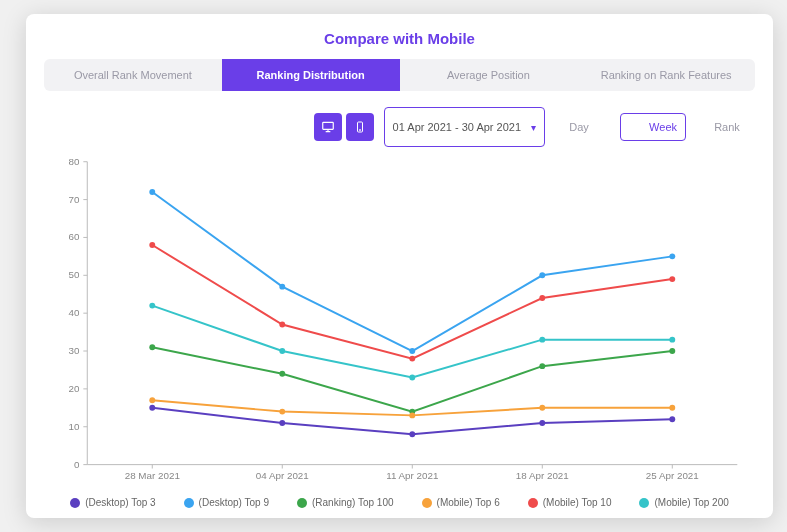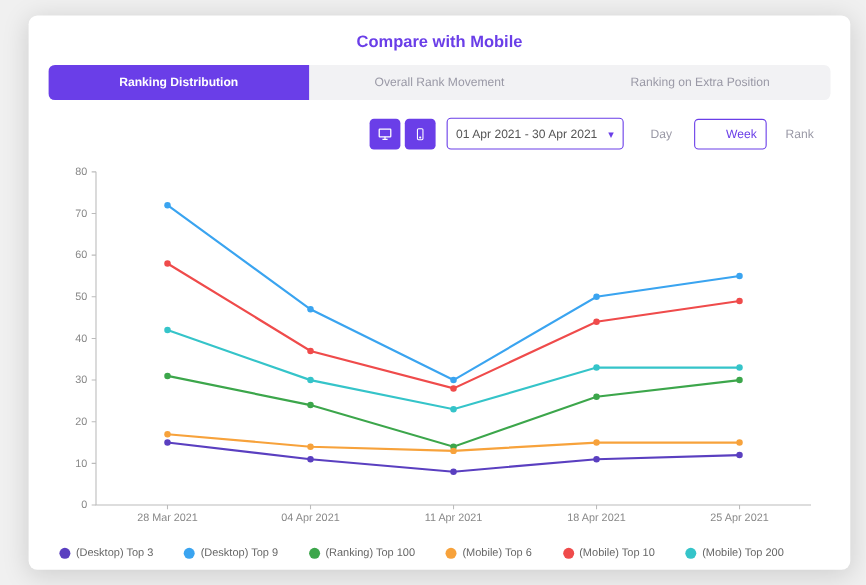--- a/index.html
+++ b/index.html
@@ -11,46 +11,47 @@
   }
   .title { text-align: center; font-size: 15px; font-weight: 700; color: #6a3ee8; margin-bottom: 12px; }
   .tabs { display: flex; background: #f2f2f4; border-radius: 6px; overflow: hidden; margin-bottom: 10px; }
   .tab { flex: 1; text-align: center; font-size: 11px; color: #9a99a6; padding: 10px 4px; cursor: pointer; }
   .tab.active { background: #6a3ee8; color: #fff; font-weight: 600; }
   .controls { display: flex; justify-content: flex-end; align-items: center; gap: 10px; margin: 6px 4px 6px; }
   .dev-toggle { display: flex; gap: 4px; }
   .dev-btn { width: 28px; height: 28px; border-radius: 4px; display: flex; align-items: center; justify-content: center; cursor: pointer; }
   .dev-btn.active { background: #6a3ee8; color: #fff; }
   .dev-btn.inactive { background: #6a3ee8; color: #fff; }
-  .date-select { border: 1px solid #6a3ee8; border-radius: 4px; height: 29px; display: flex; align-items: center; padding: 0 8px; font-size: 11px; color: #555; cursor: pointer; gap: 10px; }
+  .date-select { border: 1px solid #6a3ee8; border-radius: 4px; height: 40px; display: flex; align-items: center; padding: 0 8px; font-size: 11px; color: #555; cursor: pointer; gap: 10px; }
   .date-select .chev { font-size: 10px; color: #6a3ee8; }
-  .period { display: flex; gap: 6px; }
+  .period { display: flex; gap: 17px; }
   .pbtn { border: 1px solid transparent; border-radius: 4px; height: 28px; min-width: 48px; display:flex; align-items:center; justify-content:center; font-size: 11px; color: #9a99a6; cursor:pointer; padding: 0 8px; }
   .pbtn.active { border-color: #6a3ee8; color: #6a3ee8; padding-left: 28px; }
   .chart-area { flex: 1; position: relative; }
   svg.chart { width: 100%; height: 100%; }
   .axis text { font-size: 10px; fill: #888; }
   .axis line, .axis path { stroke: #bbb; stroke-width: 1; }
-  .legend { display: flex; flex-wrap: wrap; justify-content: flex-start; gap: 10px 28px; font-size: 10px; color: #666; padding: 4px 10px 2px; }
+  .legend { display: flex; flex-wrap: wrap; justify-content: center; gap: 10px 28px; font-size: 10px; color: #666; padding: 4px 10px 2px; }
   .legend .item { display: flex; align-items: center; gap: 5px; }
   .legend .sw { width: 10px; height: 10px; border-radius: 50%; }
   .backdrop { position:absolute; inset:0; filter: blur(2px); opacity:.35; pointer-events:none; }
 </style>
 </head>
 <body>
 
 <div class="backdrop"></div>
 
 <div class="modal">
   <div class="title">Compare with Mobile</div>
 
   <div class="tabs" id="tabs">
+      <div class="tab">Overall Rank Movement</div>
       <div class="tab active">Ranking Distribution</div>
-      <div class="tab">Overall Rank Movement</div>
-      <div class="tab">Ranking on Extra Position</div>
+      <div class="tab">Average Position</div>
+      <div class="tab">Ranking on Rank Features</div>
     </div>
 
   <div class="controls">
     <div class="dev-toggle">
       <div class="dev-btn active">
         <svg width="14" height="14" viewBox="0 0 24 24" fill="none" stroke="currentColor" stroke-width="2">
             <rect x="3" y="4" width="18" height="12" rx="1"></rect>
             <path d="M8 20h8M12 16v4"></path>
           </svg>
       </div>

